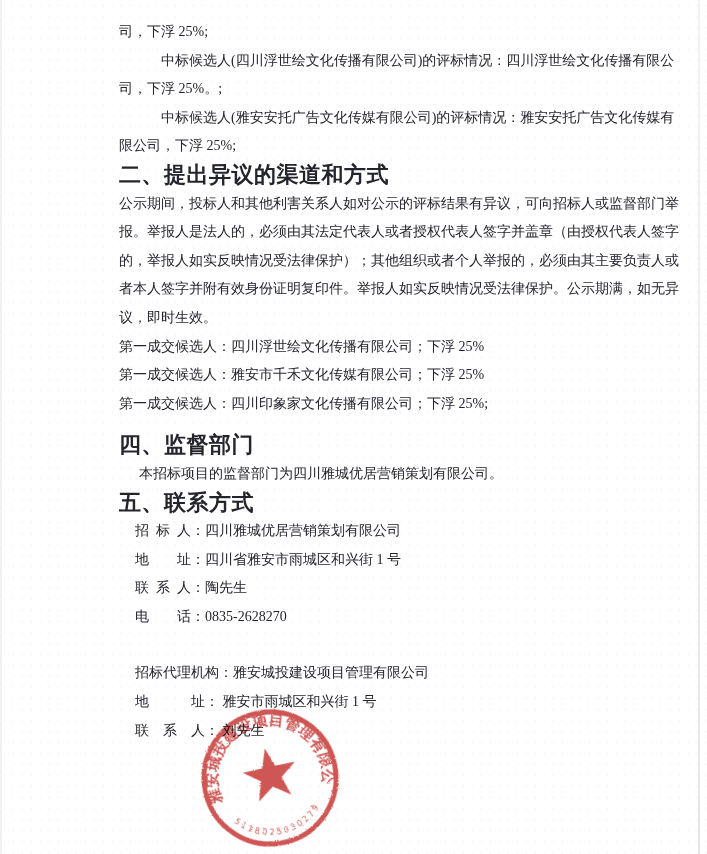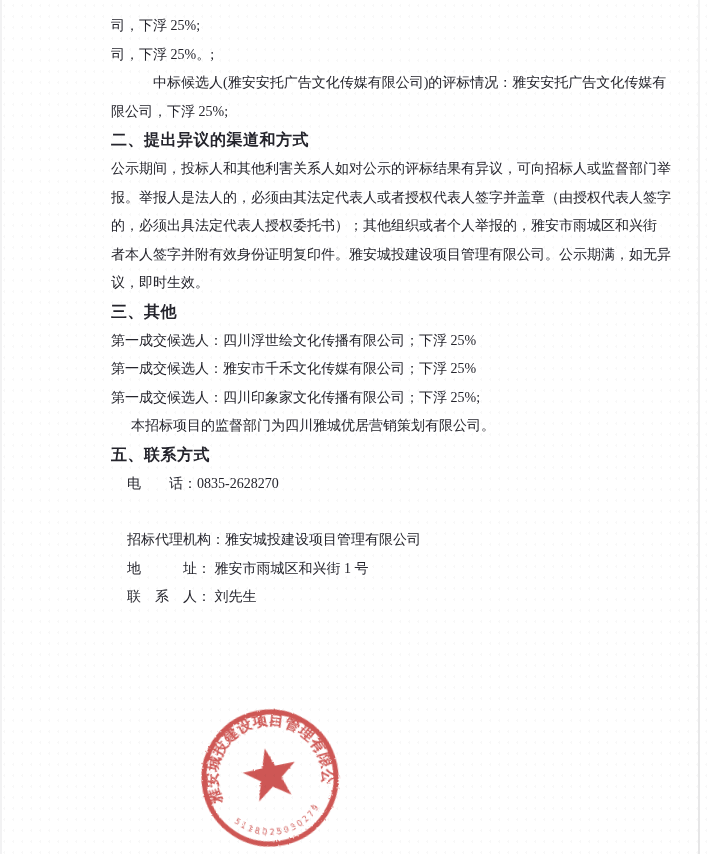--- a/index.html
+++ b/index.html
@@ -14,31 +14,31 @@
   }
   
   .page::after{
     content:"";
     position:absolute;inset:0;
     background-image:radial-gradient(rgba(60,60,70,0.035) 1px, transparent 1px);
     background-size:9px 11px;
     pointer-events:none;
   }
   .content{
-    position:absolute;left:8px;top:0;right:0;
-    padding:12px 40px 0 103px;
+    position:absolute;left:16px;top:0;right:0;
+    padding:18px 40px 0 103px;
     z-index:1;
   }
   .line{
     height:28.6px;line-height:28.6px;
     font-size:14px;
     white-space:pre;
   }
   .h{
-    font-size:16px;
+    font-size:22px;
     font-weight:bold;
     letter-spacing:0.5px;
   }
   .ind42{padding-left:42px}
   .ind28{padding-left:28px}
   .ind20{padding-left:20px}
   .ind16{padding-left:16px}
   .mt13{margin-top:13px}
   .mt18{margin-top:28px}
   .lbl{white-space:pre}
@@ -79,40 +79,44 @@
 </head>
 <body>
 
 <div class="page">
   <div class="edge-l"></div>
   <div class="edge-r"></div>
 
   <div class="content">
 
     <div class="line">司，下浮 25%;</div>
+    <div class="line ind42">中标候选人(四川浮世绘文化传播有限公司)的评标情况：四川浮世绘文化传播有限公</div>
     <div class="line">司，下浮 25%。;</div>
     <div class="line ind42">中标候选人(雅安安托广告文化传媒有限公司)的评标情况：雅安安托广告文化传媒有</div>
     <div class="line">限公司，下浮 25%;</div>
 
     <div class="line h">二、提出异议的渠道和方式</div>
     <div class="line">公示期间，投标人和其他利害关系人如对公示的评标结果有异议，可向招标人或监督部门举</div>
     <div class="line">报。举报人是法人的，必须由其法定代表人或者授权代表人签字并盖章（由授权代表人签字</div>
-    <div class="line">的，必须出具法定代表人授权委托书）；其他组织或者个人举报的，雅安市雨城区和兴街</div>
-    <div class="line">者本人签字并附有效身份证明复印件。雅安城投建设项目管理有限公司。公示期满，如无异</div>
+    <div class="line">的，举报人如实反映情况受法律保护）；其他组织或者个人举报的，必须由其主要负责人或</div>
+    <div class="line">者本人签字并附有效身份证明复印件。举报人如实反映情况受法律保护。公示期满，如无异</div>
     <div class="line">议，即时生效。</div>
 
-    <div class="line h">三、其他</div>
     <div class="line">第一成交候选人：四川浮世绘文化传播有限公司；下浮 25%</div>
     <div class="line">第一成交候选人：雅安市千禾文化传媒有限公司；下浮 25%</div>
     <div class="line">第一成交候选人：四川印象家文化传播有限公司；下浮 25%;</div>
 
+    <div class="line h mt13">四、监督部门</div>
     <div class="line ind20">本招标项目的监督部门为四川雅城优居营销策划有限公司。</div>
 
     <div class="line h">五、联系方式</div>
 
+    <div class="line ind16"><span class="lbl">招  标  人：</span><span class="val">四川雅城优居营销策划有限公司</span></div>
+    <div class="line ind16"><span class="lbl">地        址：</span><span class="val">四川省雅安市雨城区和兴街 1 号</span></div>
+    <div class="line ind16"><span class="lbl">联  系  人：</span><span class="val">陶先生</span></div>
     <div class="line ind16"><span class="lbl">电        话：</span><span class="val">0835-2628270</span></div>
 
     <div class="line ind16 mt18"><span class="lbl">招标代理机构：</span><span class="val">雅安城投建设项目管理有限公司</span></div>
     <div class="line ind16"><span class="lbl">地　　　址：</span><span class="val"> 雅安市雨城区和兴街 1 号</span></div>
     <div class="line ind16"><span class="lbl">联　系　人：</span><span class="val"> 刘先生</span></div>
 
   </div>
 
   <div class="stamp">
     <svg width="170" height="170" viewBox="-85 -85 170 170" xmlns="http://www.w3.org/2000/svg">

